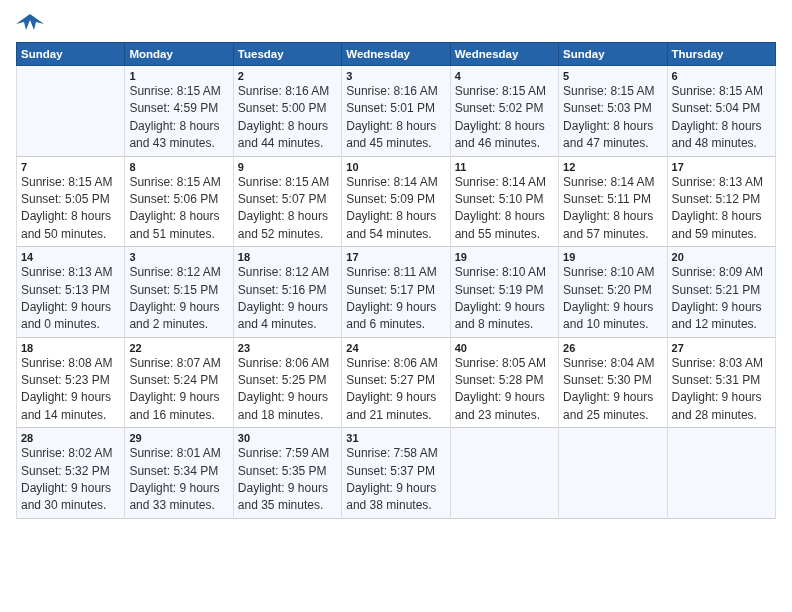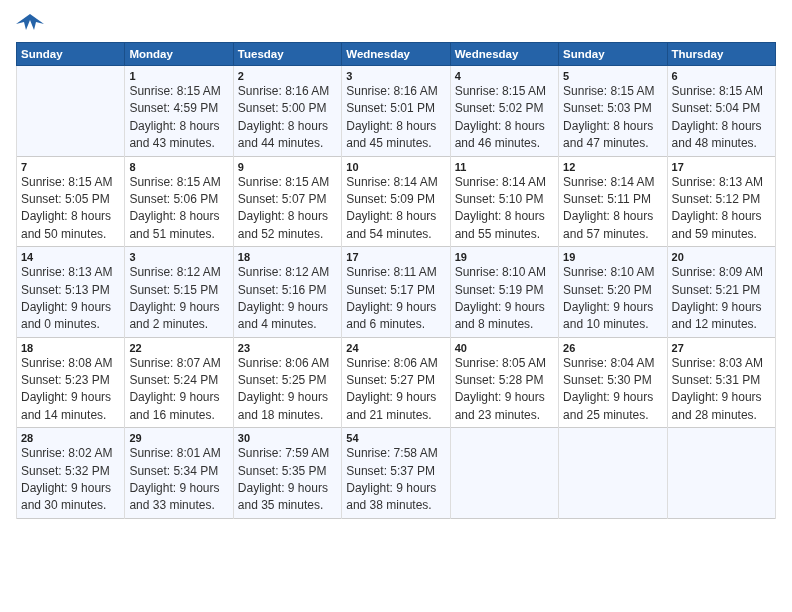--- a/index.html
+++ b/index.html
@@ -251,21 +251,21 @@
           </td>
           <td>
             <span class="day-num">29</span>
             <div class="cell-text">Sunrise: 8:01 AM<br>Sunset: 5:34 PM<br>Daylight: 9 hours<br>and 33 minutes.</div>
           </td>
           <td>
             <span class="day-num">30</span>
             <div class="cell-text">Sunrise: 7:59 AM<br>Sunset: 5:35 PM<br>Daylight: 9 hours<br>and 35 minutes.</div>
           </td>
           <td>
-            <span class="day-num">54</span>
+            <span class="day-num">31</span>
             <div class="cell-text">Sunrise: 7:58 AM<br>Sunset: 5:37 PM<br>Daylight: 9 hours<br>and 38 minutes.</div>
           </td>
           <td></td>
           <td></td>
           <td></td>
         </tr>
       </tbody>
   </table>
 </div>
 

